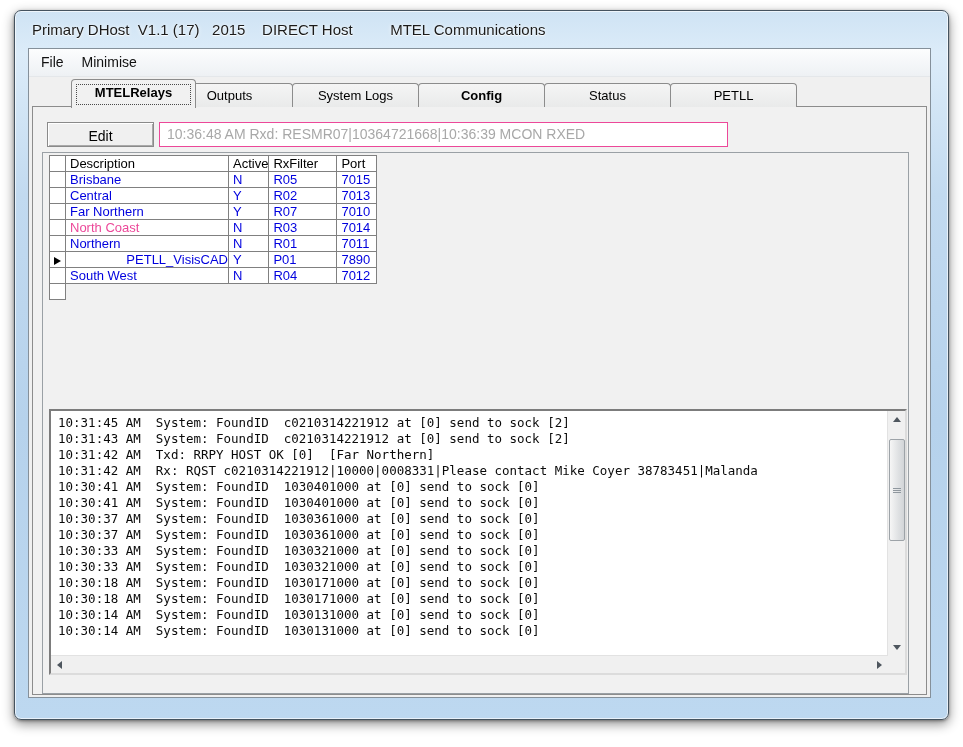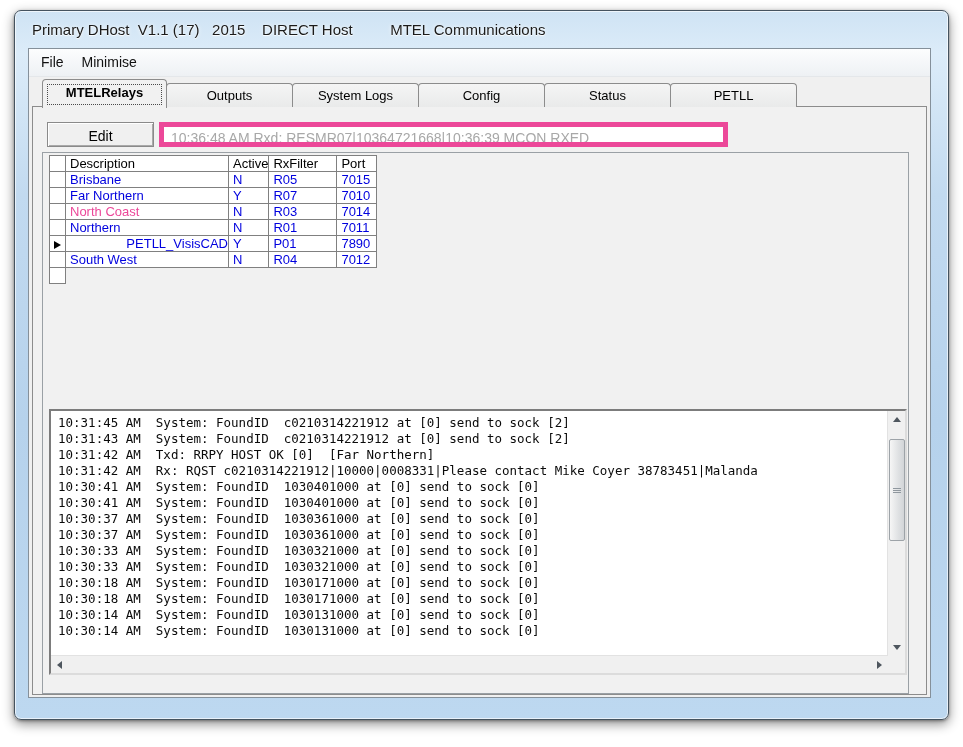--- a/index.html
+++ b/index.html
@@ -20,29 +20,29 @@
   .menubar{position:absolute;left:0;top:0;width:100%;height:27px;
           background:linear-gradient(180deg,#fcfdfe,#eef1f4);border-bottom:1px solid #e4e7ea;}
   .menu-item{display:inline-block;padding:5px 9px 0 9px;font-size:14px;color:#111;height:22px;}
   .menu-item:first-child{margin-left:3px;}
   
   .tabpage{position:absolute;left:3px;top:57px;width:893px;height:587px;background:#f1f1f1;
           border:1px solid #8c8c8c;}
   .tab{position:absolute;top:34px;height:23px;background:linear-gradient(180deg,#f5f5f5,#e9eaea);
           border:1px solid #8c8c8c;border-bottom:none;border-radius:4px 4px 0 0;
           text-align:center;font-size:13px;color:#000;line-height:23px;z-index:1;}
-  .tab.active{top:30px;height:28px;background:#f1f1f1;font-weight:bold;z-index:3;line-height:26px;}
+  .tab.active{top:30px;height:28px;background:#f1f1f1;font-weight:bold;z-index:3;line-height:26px;margin-left:29px;}
   .tab.active::after{content:"";position:absolute;left:4px;right:4px;top:4px;bottom:3px;border:1px dotted #4a4a4a;}
   
   .btn{position:absolute;left:18px;top:73px;width:107px;height:25px;background:#f0f0f0;
           border:1px solid #8a8a8a;box-shadow:inset 1px 1px 0 #ffffff,inset -1px -1px 0 #a9a9a9;
           font-size:14px;color:#000;text-align:center;line-height:24px;z-index:4;}
   
   .statusbox{position:absolute;left:130px;top:73px;width:569px;height:25px;background:#ffffff;
-          border:5px solid #ec4899;font-size:14px;line-height:23px;padding-left:7px;
+          border:1px solid #ec4899;font-size:14px;line-height:23px;padding-left:7px;
           white-space:pre;overflow:hidden;z-index:4;box-sizing:border-box;}
   
   .frame{position:absolute;left:13px;top:103px;width:865px;height:540px;border:1px solid #9aa0a5;z-index:2;}
   
   table.grid{position:absolute;left:6px;top:2px;border-collapse:collapse;table-layout:fixed;
           font-size:13px;background:transparent;}
   table.grid td{border:1px solid #808080;height:15px;padding:0 0 0 4px;background:#ffffff;
           overflow:hidden;white-space:nowrap;}
   table.grid td.ind{width:15px;padding:0;text-align:center;}
   table.grid tr.hdr td{color:#000;}
@@ -86,21 +86,21 @@
 
     <div class="form">
 
       <div class="menubar" id="menubar"><span class="menu-item">File</span><span class="menu-item">Minimise</span></div>
 
       <div class="tabpage"></div>
       <div id="tabstrip">
           <div class="tab active" style="left: 13px; width: 123px;">MTELRelays</div>
           <div class="tab" style="left: 137px; width: 125px;">Outputs</div>
           <div class="tab" style="left: 263px; width: 125px;">System Logs</div>
-          <div class="tab" style="left: 389px; width: 125px;">Config</div>
+          <div class="tab" style="left: 389px; width: 125px; font-weight: bold;">Config</div>
           <div class="tab" style="left: 515px; width: 125px;">Status</div>
           <div class="tab" style="left: 641px; width: 125px;">PETLL</div>
         </div>
 
       <button class="btn">Edit</button>
 
       <div class="statusbox" style="color: rgb(168, 168, 168);">10:36:48 AM Rxd: RESMR07|10364721668|10:36:39 MCON RXED</div>
 
       <div class="frame">
         <table class="grid">
@@ -118,20 +118,27 @@
                 <td>Active</td>
                 <td>RxFilter</td>
                 <td>Port</td>
               </tr>
               <tr>
                 <td class="ind"></td>
                 <td class="data" style="color: rgb(0, 0, 222);">Brisbane</td>
                 <td class="data" style="color: rgb(0, 0, 222);">N</td>
                 <td class="data" style="color: rgb(0, 0, 222);">R05</td>
                 <td class="data" style="color: rgb(0, 0, 222);">7015</td>
+              </tr>
+              <tr>
+                <td class="ind"></td>
+                <td class="data" style="color: rgb(0, 0, 222);">Central</td>
+                <td class="data" style="color: rgb(0, 0, 222);">Y</td>
+                <td class="data" style="color: rgb(0, 0, 222);">R02</td>
+                <td class="data" style="color: rgb(0, 0, 222);">7013</td>
               </tr>
               <tr>
                 <td class="ind"></td>
                 <td class="data" style="color: rgb(0, 0, 222);">Far Northern</td>
                 <td class="data" style="color: rgb(0, 0, 222);">Y</td>
                 <td class="data" style="color: rgb(0, 0, 222);">R07</td>
                 <td class="data" style="color: rgb(0, 0, 222);">7010</td>
               </tr>
               <tr>
                 <td class="ind"></td>

